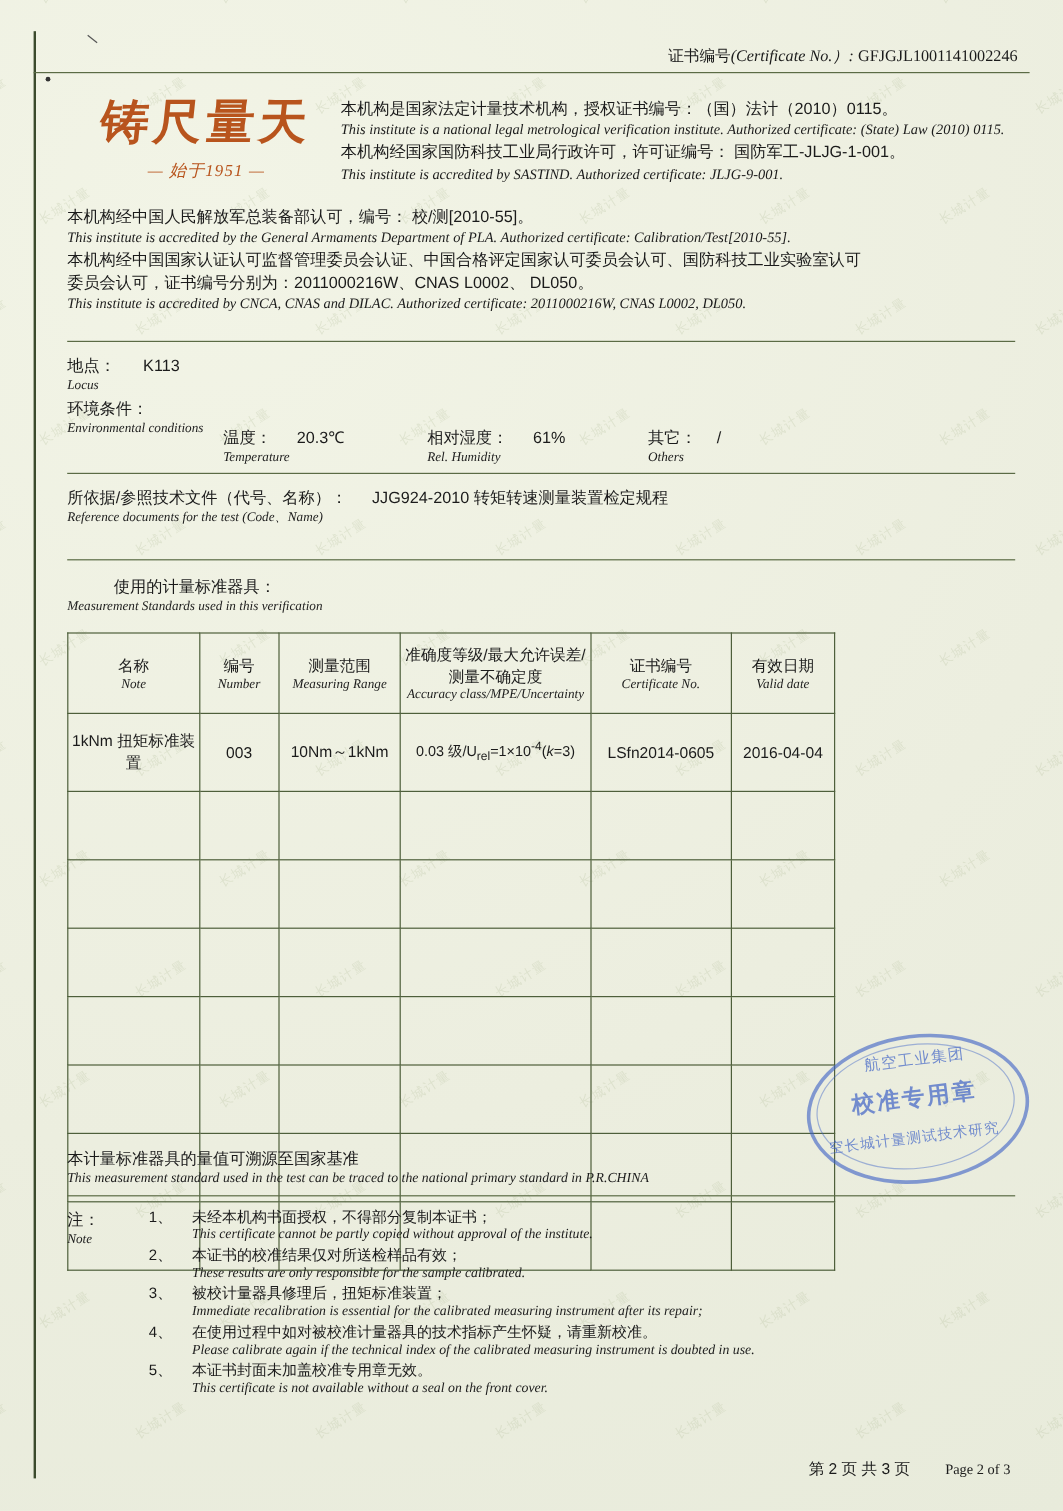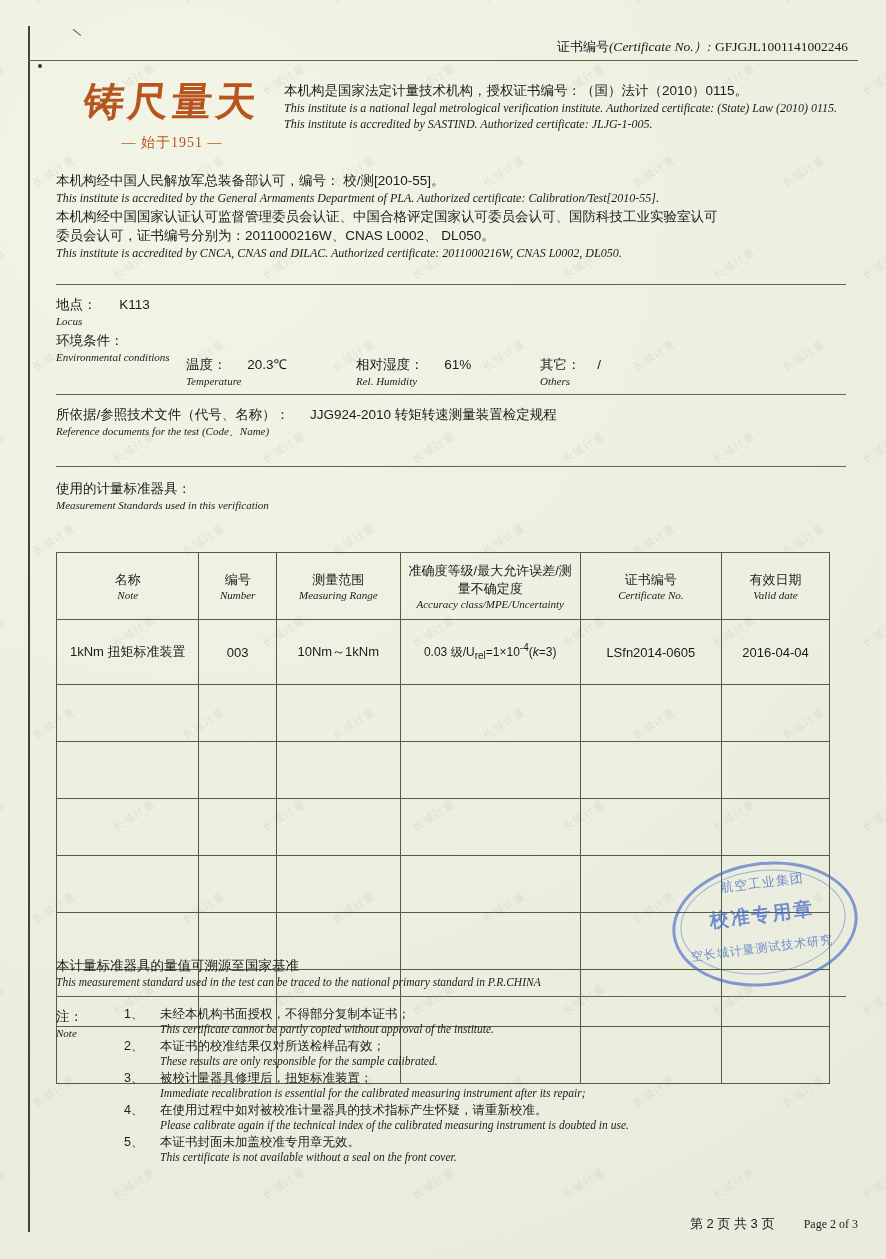--- a/index.html
+++ b/index.html
@@ -57,40 +57,40 @@
   .logo .chars{
     font-family:"Liberation Serif", serif;
     font-size:40px;font-weight:bold;color:#b8541d;
     letter-spacing:4px;
     line-height:1;
     transform:skewX(-6deg);
   }
   .logo .since{
     margin-top:12px;
     font-family:"Liberation Serif", serif;
-    font-size:14px;color:#b8541d;
+    font-size:14px;color:#b8541d;font-style:italic;
     letter-spacing:1px;
   }
 
   .hdr{
     position:absolute;left:284px;top:82px;width:556px;
     font-size:13.5px;line-height:1.35;
   }
   .cn{font-family:"Liberation Sans", sans-serif;}
   .en{font-family:"Liberation Serif", serif;font-style:italic;font-size:12px;}
 
   .blk{position:absolute;font-size:13.5px;line-height:1.35;}
 
   .lbl-cn{font-family:"Liberation Sans", sans-serif;font-size:13.5px;}
   .lbl-en{font-family:"Liberation Serif", serif;font-style:italic;font-size:11px;}
 
   table.std{
-    position:absolute;left:56px;top:552px;
+    position:absolute;left:56px;top:527px;
     border-collapse:collapse;
-    width:774px;
+    width:640px;
   }
   table.std td,table.std th{
     border:1px solid #4e5f3b;
     text-align:center;
     vertical-align:middle;
     font-family:"Liberation Sans", sans-serif;
     font-size:13px;
     padding:4px 3px;
   }
   table.std th{font-weight:normal;height:58px;}
@@ -99,21 +99,21 @@
   table.std td.empty{height:48px;}
 
   .note-list{position:absolute;left:56px;top:1005px;width:790px;font-size:12.5px;}
   .note-list .row{display:flex;margin-bottom:3px;}
   .note-list .num{width:36px;text-align:left;font-family:"Liberation Sans", sans-serif;font-size:12.5px;padding-left:14px;}
   .note-list .txt .c{font-family:"Liberation Sans", sans-serif;font-size:12.5px;display:block;}
   .note-list .txt .e{font-family:"Liberation Serif", serif;font-style:italic;font-size:11.5px;display:block;}
 
   .footer{
     position:absolute;left:0;right:0;bottom:26px;
-    text-align:right;padding-right:28px;
+    text-align:right;padding-right:44px;
     font-size:13px;
   }
   .footer .cn{font-family:"Liberation Sans", sans-serif;}
   .footer .en{font-family:"Liberation Serif", serif;font-style:normal;margin-left:26px;}
 
   
   .seal{
     position:absolute;right:28px;top:862px;
     width:186px;height:126px;
     pointer-events:none;
@@ -260,21 +260,22 @@
     <div class="rule" style="left:28px;top:60px;width:830px;"></div>
 
     <div class="logo">
       <div class="chars">铸尺量天</div>
       <div class="since">— 始于1951 —</div>
     </div>
 
     <div class="hdr">
       <div class="cn">本机构是国家法定计量技术机构，授权证书编号：（国）法计（2010）0115。</div>
       <div class="en">This institute is a national legal metrological verification institute.  Authorized certificate: (State) Law (2010) 0115.</div>
-      <div class="en">This institute is accredited by SASTIND. Authorized certificate: JLJG-1-005.</div>
+      <div class="cn" style="margin-top:2px;">本机构经国家国防科技工业局行政许可，许可证编号： 国防军工-JLJG-1-001。</div>
+      <div class="en">This institute is accredited by SASTIND. Authorized certificate: JLJG-9-001.</div>
     </div>
 
     <div class="blk" style="left:56px;top:172px;width:790px;">
       <div class="cn">本机构经中国人民解放军总装备部认可，编号： 校/测[2010-55]。</div>
       <div class="en">This institute is accredited by the General Armaments Department of PLA. Authorized certificate: Calibration/Test[2010-55].</div>
       <div class="cn" style="margin-top:2px;">本机构经中国国家认证认可监督管理委员会认证、中国合格评定国家认可委员会认可、国防科技工业实验室认可</div>
       <div class="cn">委员会认可，证书编号分别为：2011000216W、CNAS L0002、 DL050。</div>
       <div class="en">This institute is accredited by CNCA, CNAS and DILAC. Authorized certificate: 2011000216W, CNAS L0002, DL050.</div>
     </div>
 
@@ -317,21 +318,21 @@
 
     <div class="blk" style="left:56px;top:406px;">
       <span class="lbl-cn">所依据/参照技术文件（代号、名称）：</span>
       <span style="display:inline-block;width:14px;"></span>
       <span class="lbl-cn">JJG924-2010 转矩转速测量装置检定规程</span>
       <div class="lbl-en">Reference documents for the test (Code、Name)</div>
     </div>
 
     <div class="rule" style="left:56px;top:466px;width:790px;"></div>
 
-    <div class="blk" style="left:56px;top:480px;">
+    <div class="blk" style="left:56px;top:480px;text-align:center;">
       <span class="lbl-cn">使用的计量标准器具：</span>
       <div class="lbl-en">Measurement Standards used in this verification</div>
     </div>
 
     <table class="std">
       <thead>
         <tr>
           <th style="width:146px;">
             <span>名称</span>
             <span class="e">Note</span>

